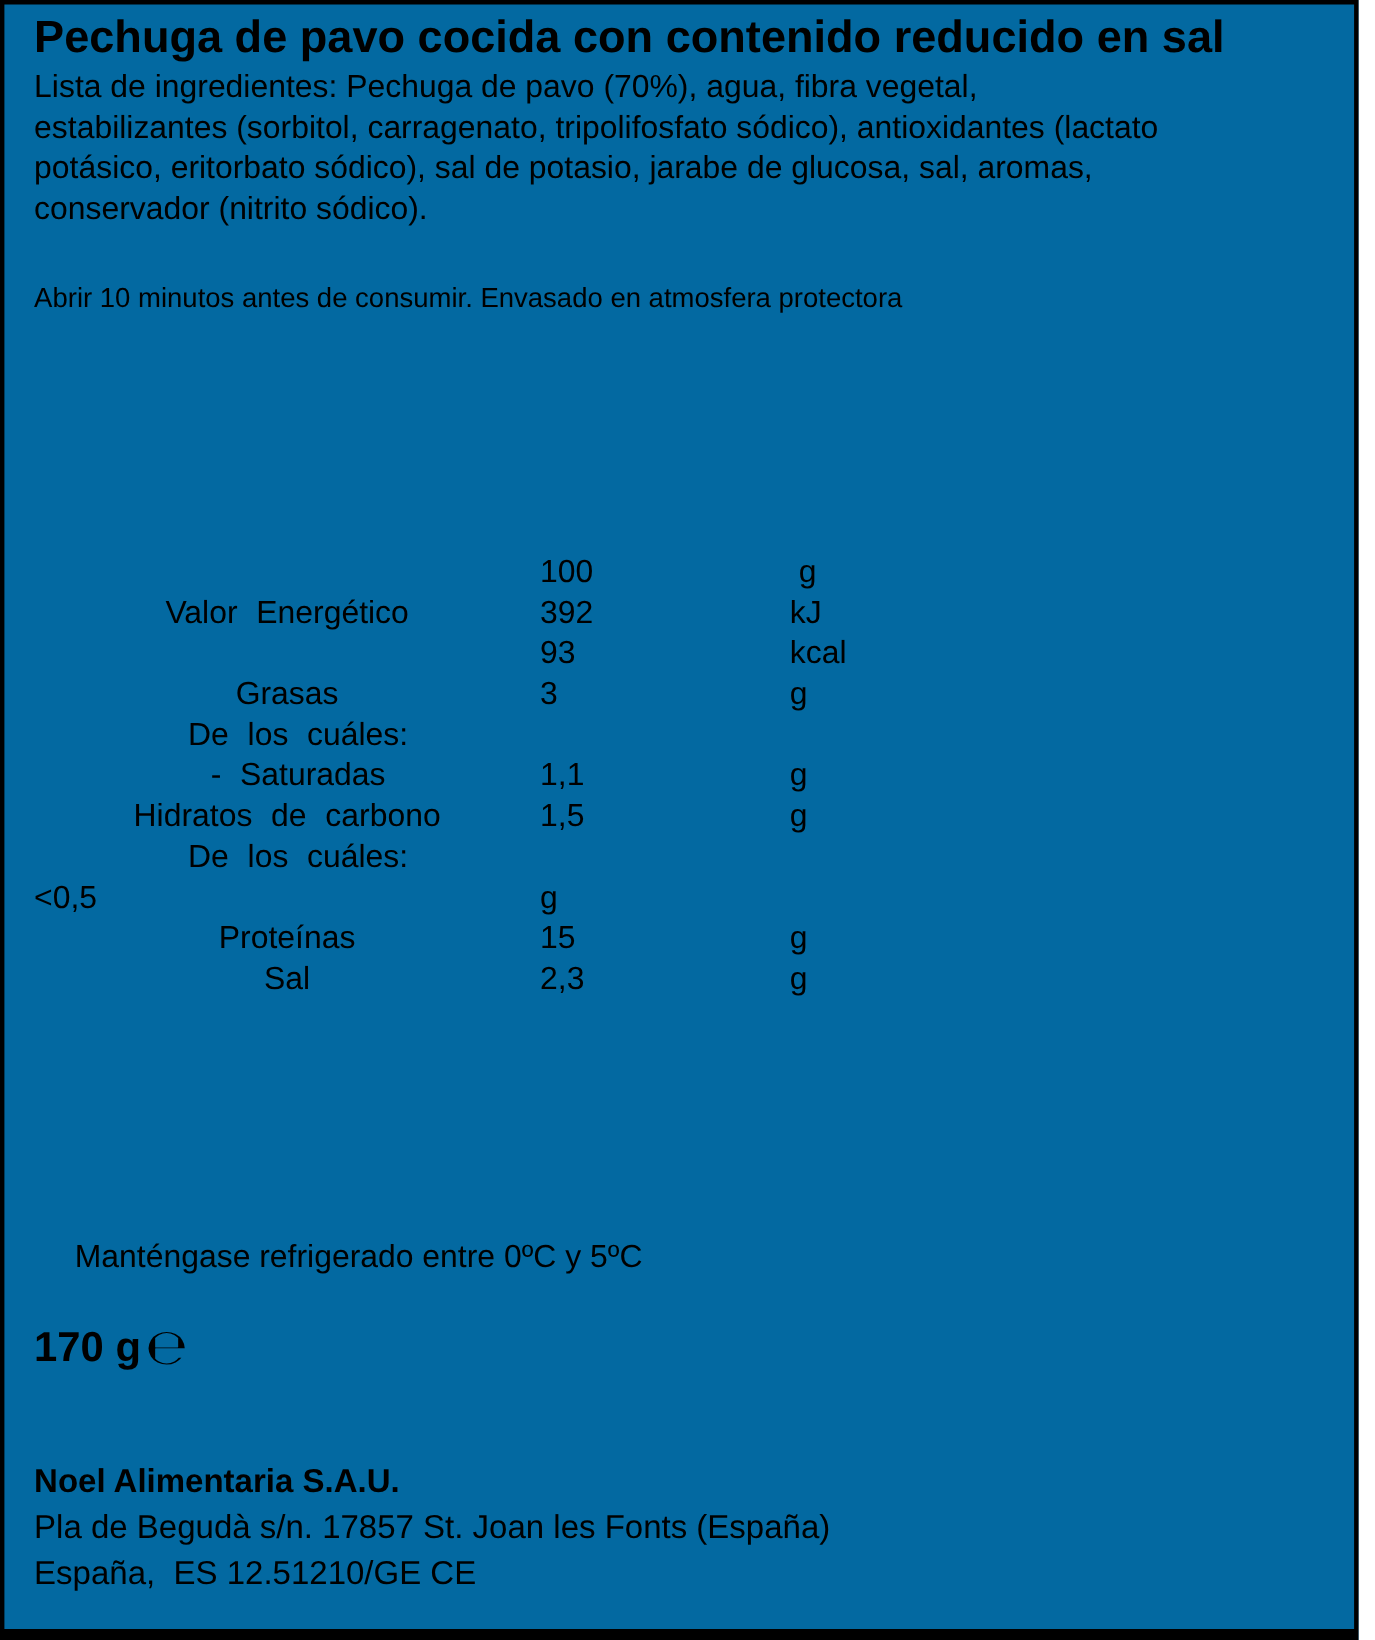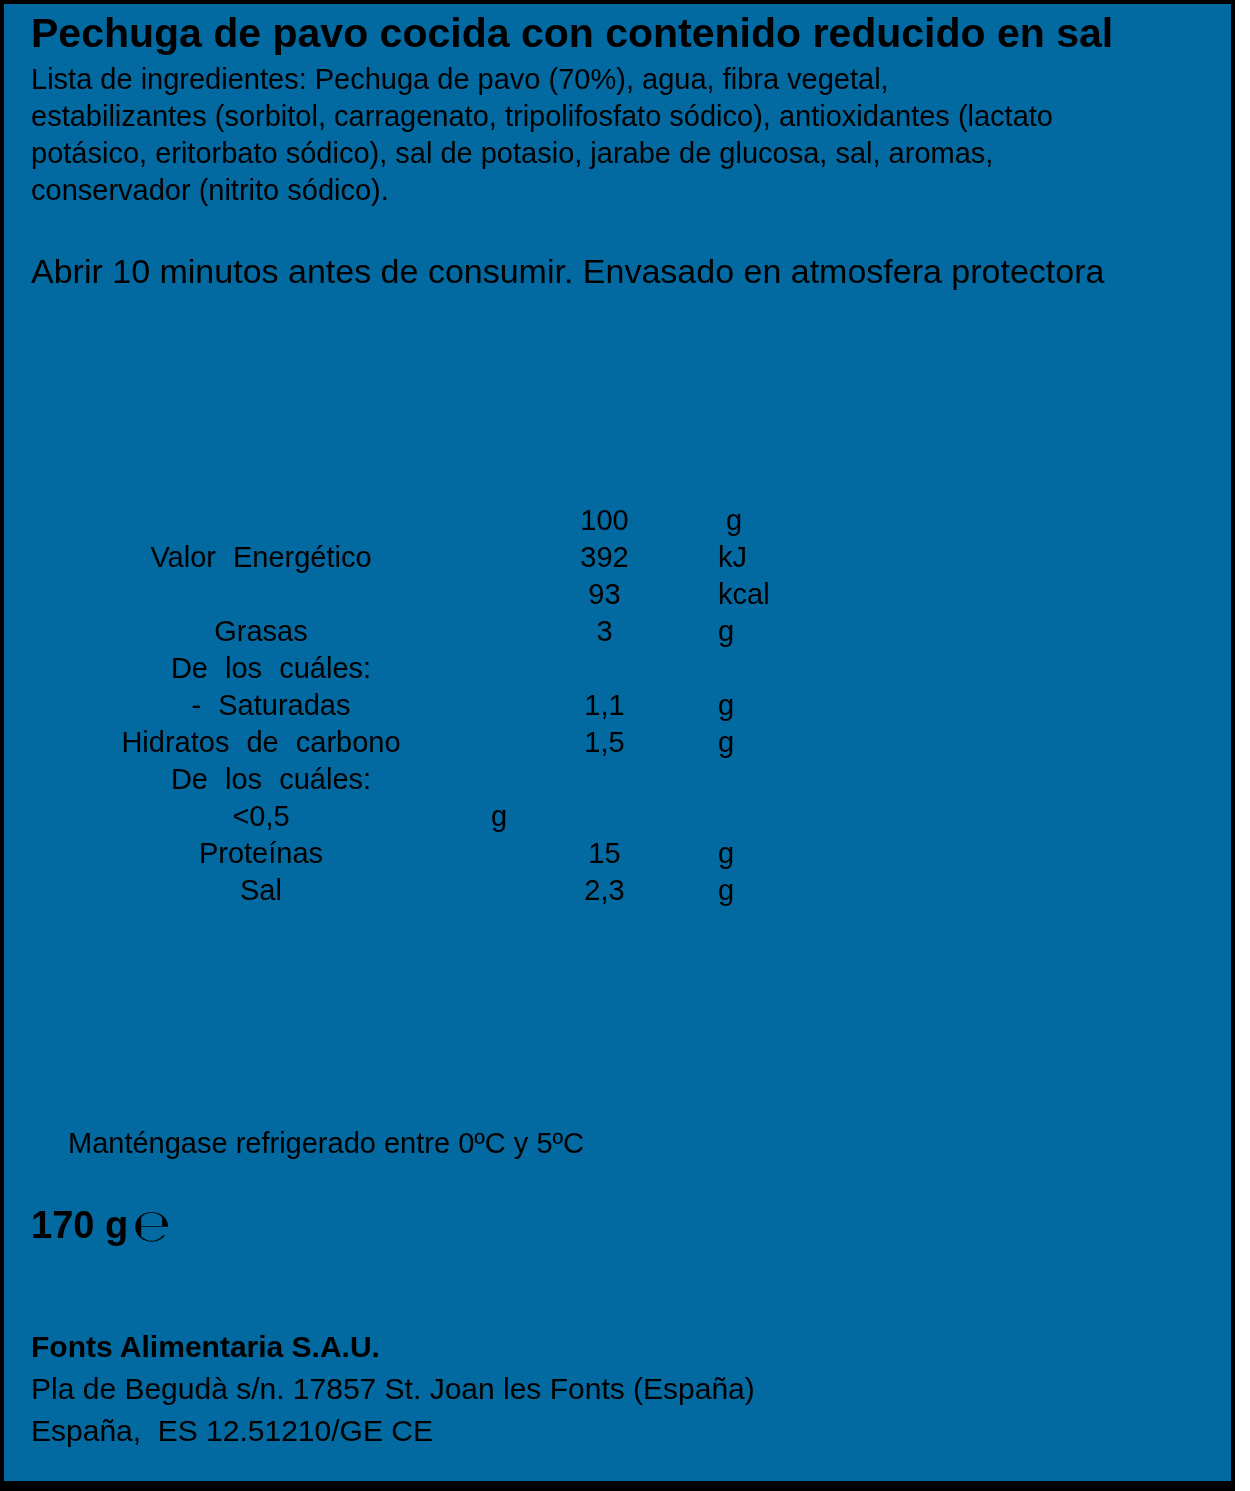--- a/index.html
+++ b/index.html
@@ -31,21 +31,21 @@
   }
   .ingredients {
     top: 57px;
     right: 47px;
     font-size: 29px;
     line-height: 37px;
     white-space: pre-line;
   }
   .open-instruction {
     top: 249px;
-    font-size: 34px;
+    font-size: 25px;
     line-height: 37px;
     white-space: nowrap;
   }
 
   
   .nutrition {
     top: 498px;
     width: 760px;
     font-size: 29px;
     line-height: 37px;
@@ -54,21 +54,21 @@
     display: grid;
     grid-template-columns: 460px 227px 73px;
   }
   .nlabel {
     word-spacing: 9px;
     white-space: nowrap;
     text-align: center;
   }
   .nlabel.indent { padding-left: 20px; }
   .nnum {
-    text-align: center;
+    text-align: left;
     white-space: pre;
   }
   .nunit {
     text-align: left;
     white-space: pre;
   }
 
   .storage-instruction {
     top: 1121px;
     font-size: 29px;
@@ -173,18 +173,18 @@
       </div>
   </div>
 
   <div class="abs storage-instruction">Manténgase refrigerado entre 0ºC y 5ºC</div>
 
   <div class="abs net-weight">
     <span>170 g</span><span class="e-mark">℮</span>
   </div>
 
   <div class="abs manufacturer">
-    <div class="manufacturer-name">Fonts Alimentaria S.A.U.</div>
+    <div class="manufacturer-name">Noel Alimentaria S.A.U.</div>
     <div class="manufacturer-address">Pla de Begudà s/n. 17857 St. Joan les Fonts (España)</div>
     <div class="manufacturer-registry">España,  ES 12.51210/GE CE</div>
   </div>
 
 </div>
 
 </body></html>

